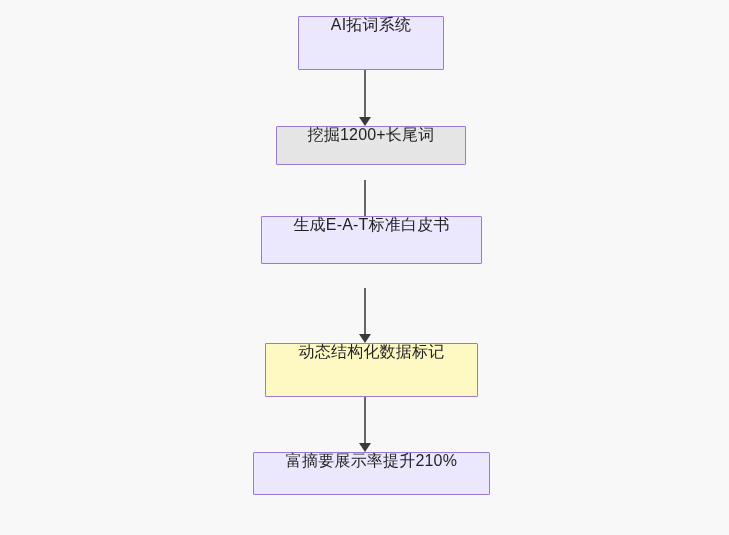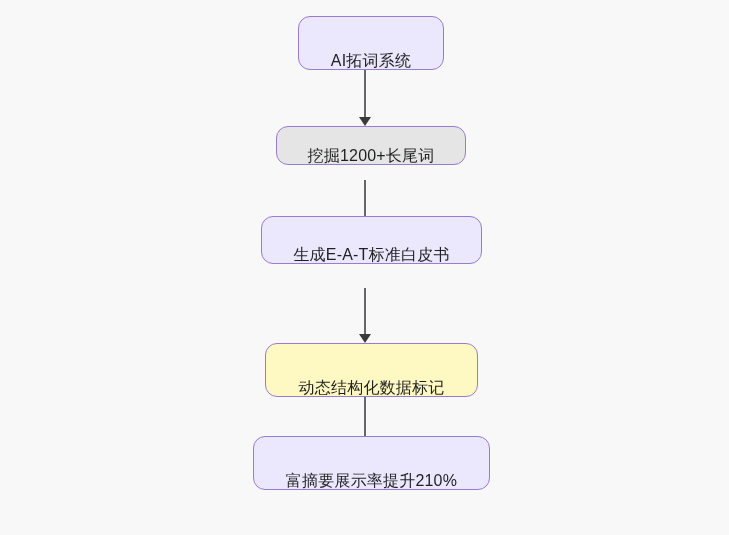--- a/index.html
+++ b/index.html
@@ -16,23 +16,23 @@
   #flowchart {
     position: relative;
     width: 729px;
     height: 535px;
   }
   .node {
     position: absolute;
     box-sizing: border-box;
     background: #ebe7fd;
     border: 1px solid #9a7bd4;
-    border-radius: 12px;
+    border-radius: 1px;
     display: flex;
-    align-items: flex-end;
+    align-items: flex-start;
     justify-content: center;
     color: #1f2020;
     font-size: 16px;
     line-height: 1;
     letter-spacing: 0.2px;
     white-space: nowrap;
   }
   .edge {
     position: absolute;
     width: 14px;
@@ -80,16 +80,16 @@
     </div>
     <div class="node" style="left: 276px; top: 126px; width: 190px; height: 39px; background: #e5e5e5; border-color: rgb(154, 123, 212); color: rgb(31, 32, 32);">
       <span>挖掘1200+长尾词</span>
     </div>
     <div class="node" style="left: 261px; top: 216px; width: 221px; height: 48px; background: rgb(235, 231, 253); border-color: rgb(154, 123, 212); color: rgb(31, 32, 32);">
       <span>生成E-A-T标准白皮书</span>
     </div>
     <div class="node" style="left: 265px; top: 343px; width: 213px; height: 54px; background: #fef9c3; border-color: rgb(154, 123, 212); color: rgb(31, 32, 32);">
       <span>动态结构化数据标记</span>
     </div>
-    <div class="node" style="left: 253px; top: 436px; width: 237px; height: 54px; background: rgb(235, 231, 253); border-color: rgb(154, 123, 212); color: rgb(31, 32, 32);">
+    <div class="node" style="left: 253px; top: 452px; width: 237px; height: 43px; background: rgb(235, 231, 253); border-color: rgb(154, 123, 212); color: rgb(31, 32, 32);">
       <span>富摘要展示率提升210%</span>
     </div>
   </div>
 
 </body></html>

